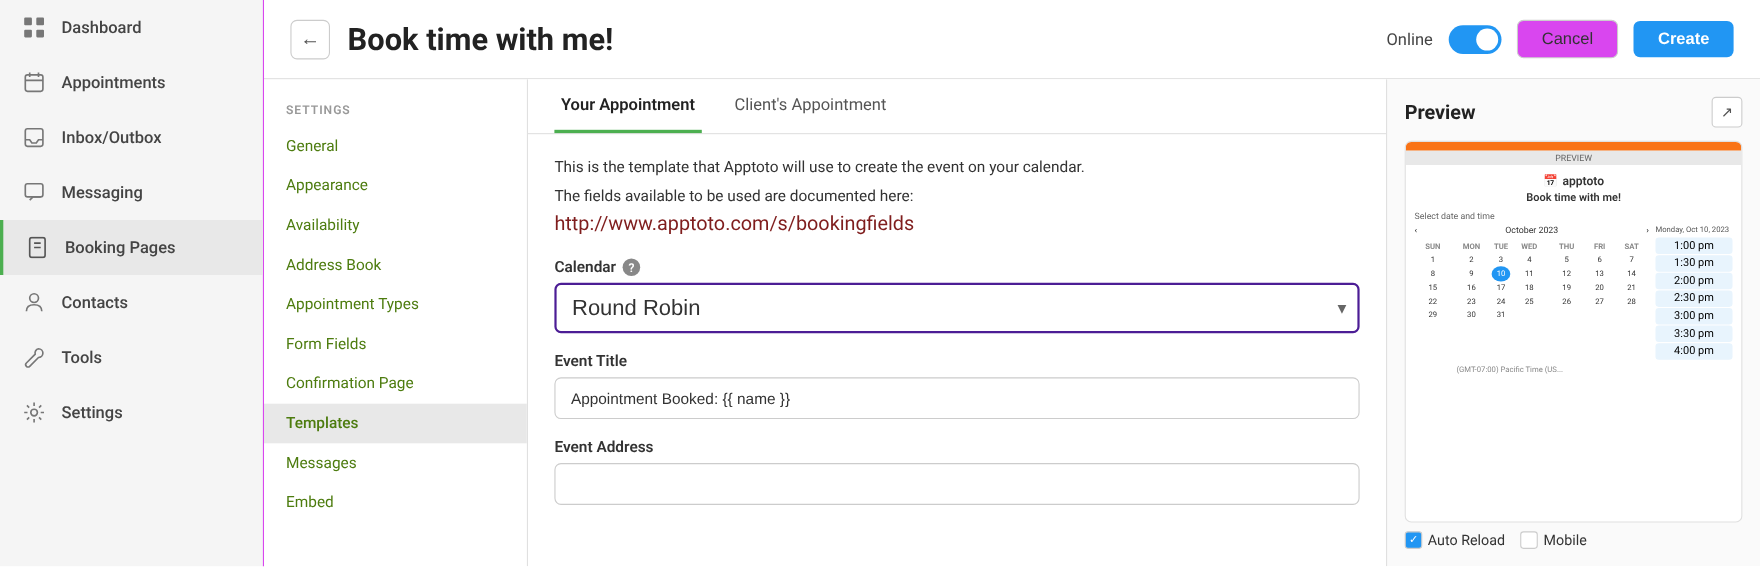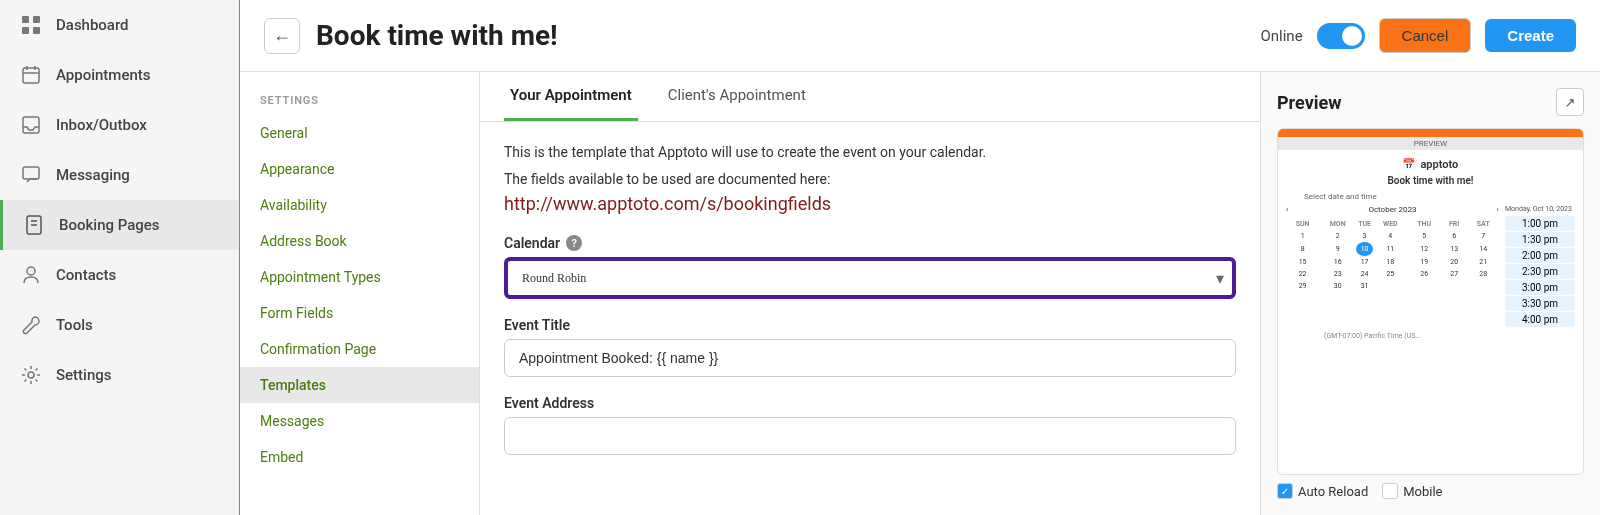--- a/index.html
+++ b/index.html
@@ -70,21 +70,21 @@
       position: absolute;
       right: 3px; top: 3px;
       width: 20px; height: 20px;
       background: #fff;
       border-radius: 50%;
     }
     .cancel-btn {
       padding: 8px 22px;
       border: 1px solid #ccc;
       border-radius: 6px;
-      background: #f97316;
+      background: #d946ef;
       cursor: pointer;
       font-size: 15px;
       color: #333;
     }
     .create-btn {
       padding: 8px 22px;
       border: none;
       border-radius: 6px;
       background: #2196F3;
       cursor: pointer;
@@ -165,28 +165,27 @@
       color: #fff;
       font-size: 11px;
       display: inline-flex;
       align-items: center;
       justify-content: center;
       cursor: pointer;
     }
     .form-select {
       width: 100%;
       padding: 10px 14px;
-      border: 4px solid #4c1d95;
+      border: 2px solid #4c1d95;
       border-radius: 6px;
-      font-size: 12px;
+      font-size: 20px;
       color: #333;
       background: #fff;
       appearance: none;
       cursor: pointer;
-      font-family: Liberation Serif, serif;
     }
     .select-wrapper { position: relative; }
     .select-arrow {
       position: absolute;
       right: 12px; top: 50%;
       transform: translateY(-50%);
       pointer-events: none;
       color: #666;
     }
     .form-input {
@@ -244,21 +243,21 @@
       display: flex;
       align-items: center;
       justify-content: center;
       gap: 4px;
       font-size: 11px;
       color: #333;
       font-weight: 600;
       margin-bottom: 4px;
     }
     .preview-booking-title { text-align: center; font-size: 10px; font-weight: 600; color: #333; margin-bottom: 6px; }
-    .preview-select-label { font-size: 8px; color: #666; margin-bottom: 4px; margin-left: 18px; }
+    .preview-select-label { font-size: 8px; color: #666; margin-bottom: 4px; }
     .preview-month-nav {
       display: flex;
       justify-content: space-between;
       align-items: center;
       font-size: 8px;
       color: #333;
       margin-bottom: 4px;
     }
     .preview-calendar { width: 100%; border-collapse: collapse; }
     .preview-calendar th { font-size: 7px; color: #888; text-align: center; padding: 2px; }

